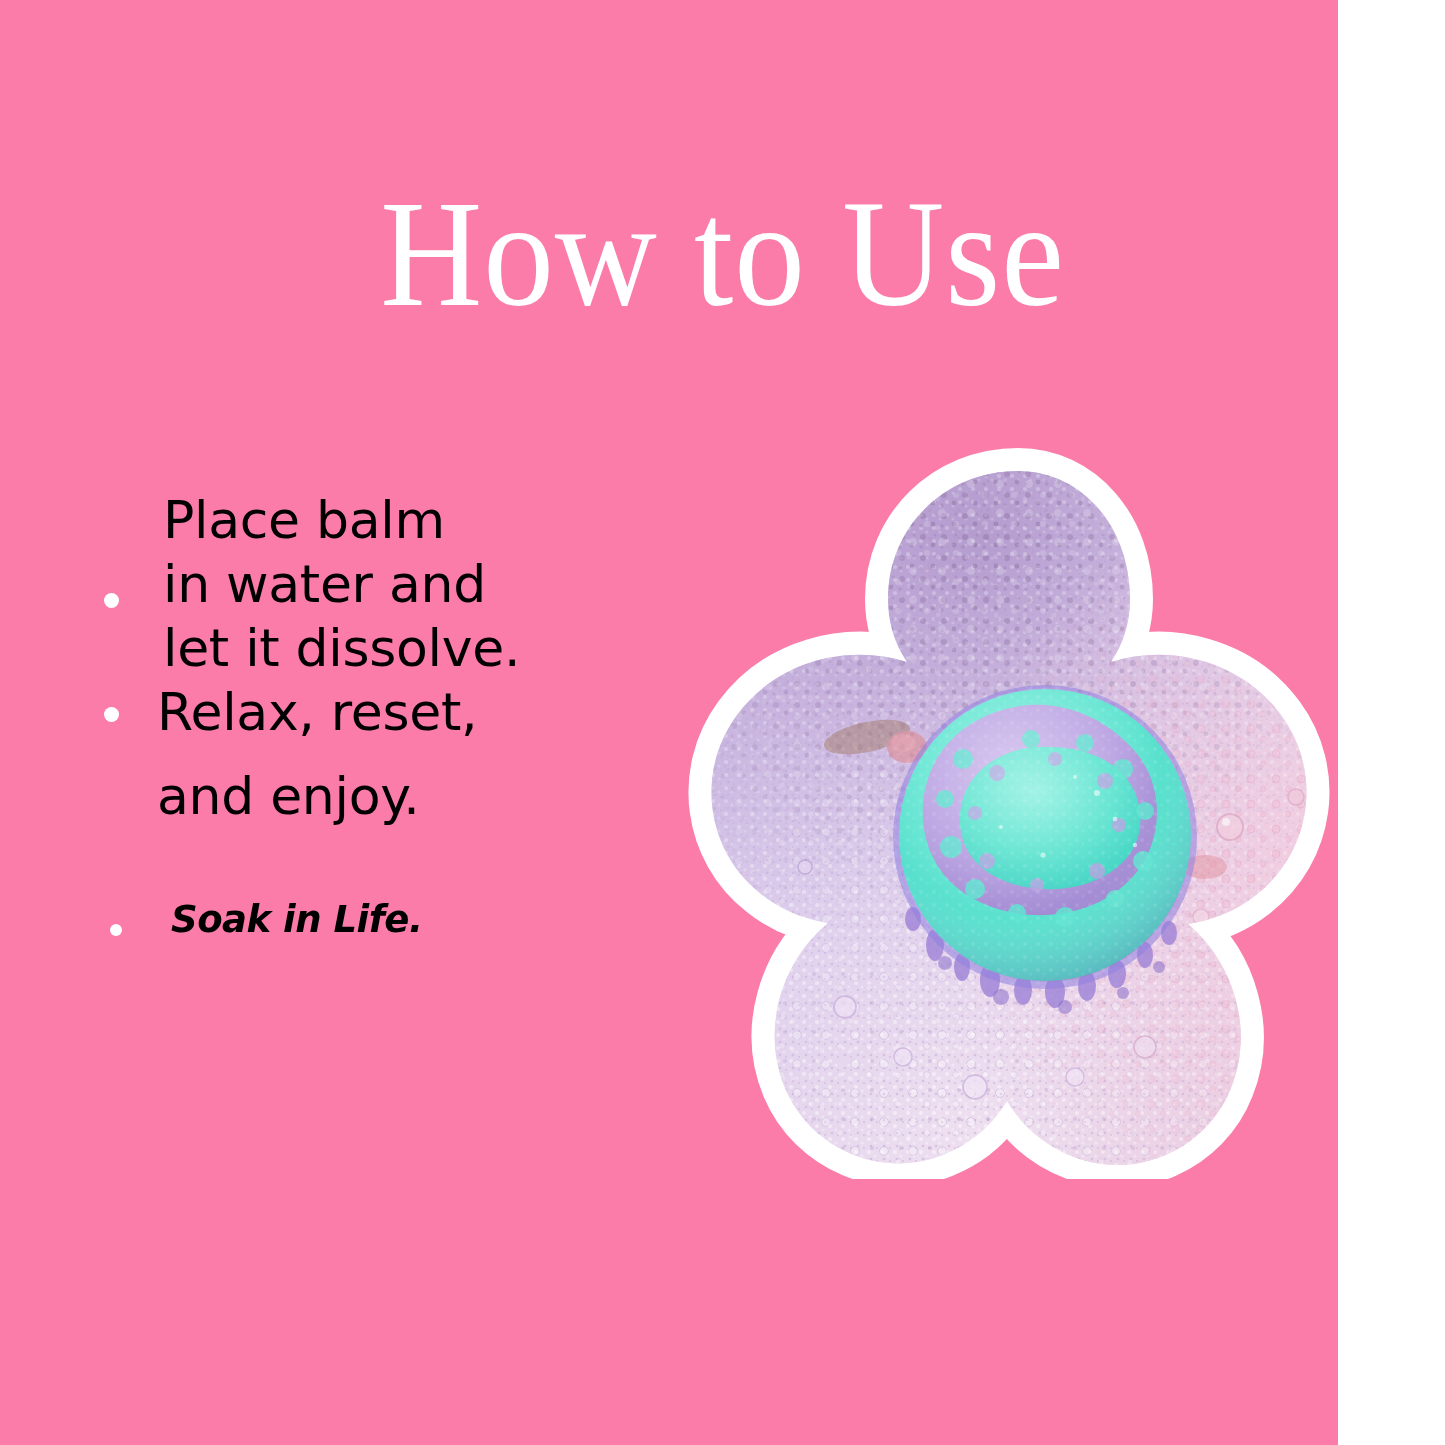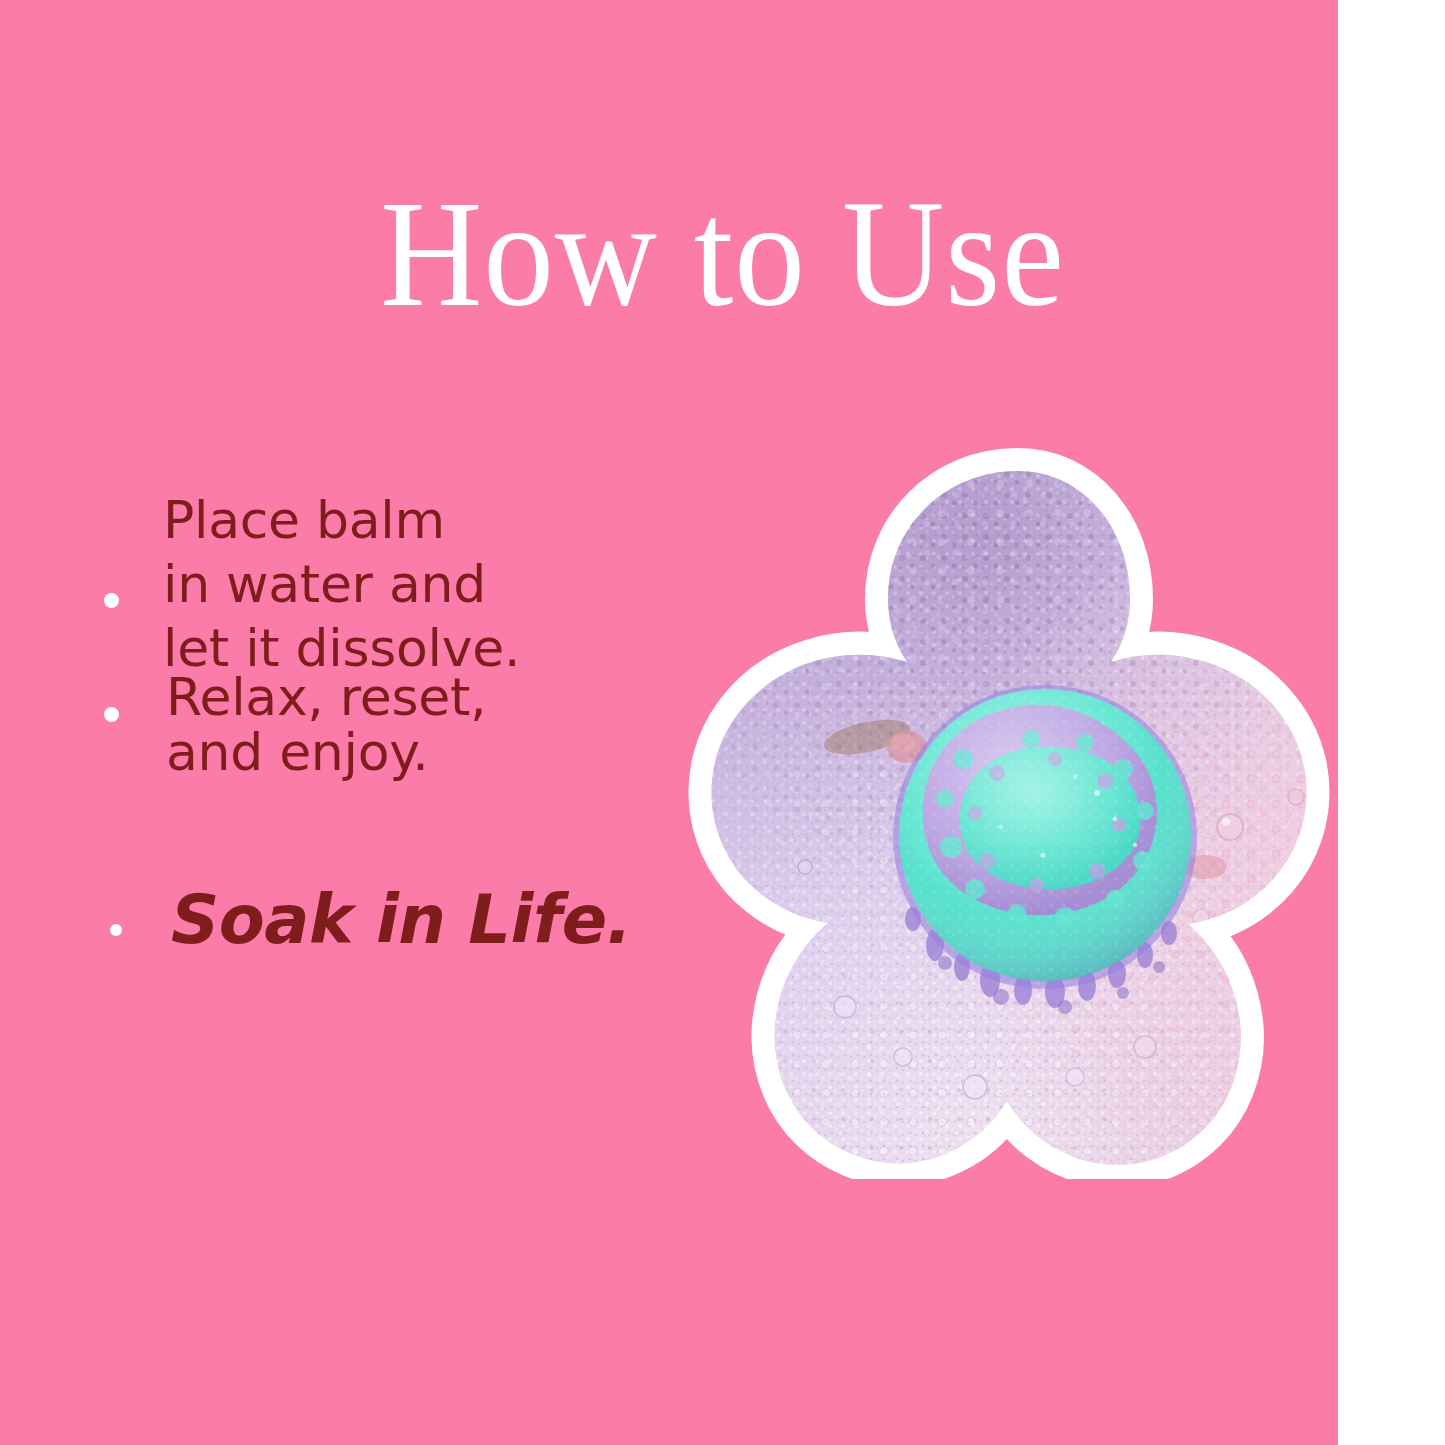--- a/index.html
+++ b/index.html
@@ -49,21 +49,21 @@
   .bullet-row {
     position: relative;
     display: block;
   }
   .bullet-dot {
     position: absolute;
     background: #ffffff;
     border-radius: 50%;
   }
   .bullet-text {
-    color: #7f1d1d;
+    color: #000000;
     font-family: "DejaVu Sans", "Liberation Sans", sans-serif;
     font-weight: 400;
     white-space: pre-line;
   }
 
   
   #row-1 { height: 200px; }
   #row-1 .bullet-dot { left: 16px; top: 105px; width: 15px; height: 15px; }
   #row-1 .bullet-text {
     position: absolute;
@@ -72,35 +72,35 @@
     font-size: 52px;
     line-height: 64px;
     letter-spacing: -0.3px;
   }
 
   
   #row-2 { height: 200px; }
   #row-2 .bullet-dot { left: 16px; top: 19px; width: 15px; height: 15px; }
   #row-2 .bullet-text {
     position: absolute;
-    left: 78px;
+    left: 69px;
     top: -18px;
     font-size: 52px;
-    line-height: 55px;
+    line-height: 84px;
     letter-spacing: -0.3px;
   }
 
   
   #row-3 { height: 110px; }
   #row-3 .bullet-dot { left: 22px; top: 36px; width: 12px; height: 12px; }
   #row-3 .bullet-text {
     position: absolute;
     left: 83px;
     top: 0px;
-    font-size: 67px;
+    font-size: 37px;
     line-height: 64px;
     font-weight: 700;
     font-style: italic;
     letter-spacing: -0.5px;
   }
 
   
   #flower-wrap {
     position: absolute;
     left: 645px;

